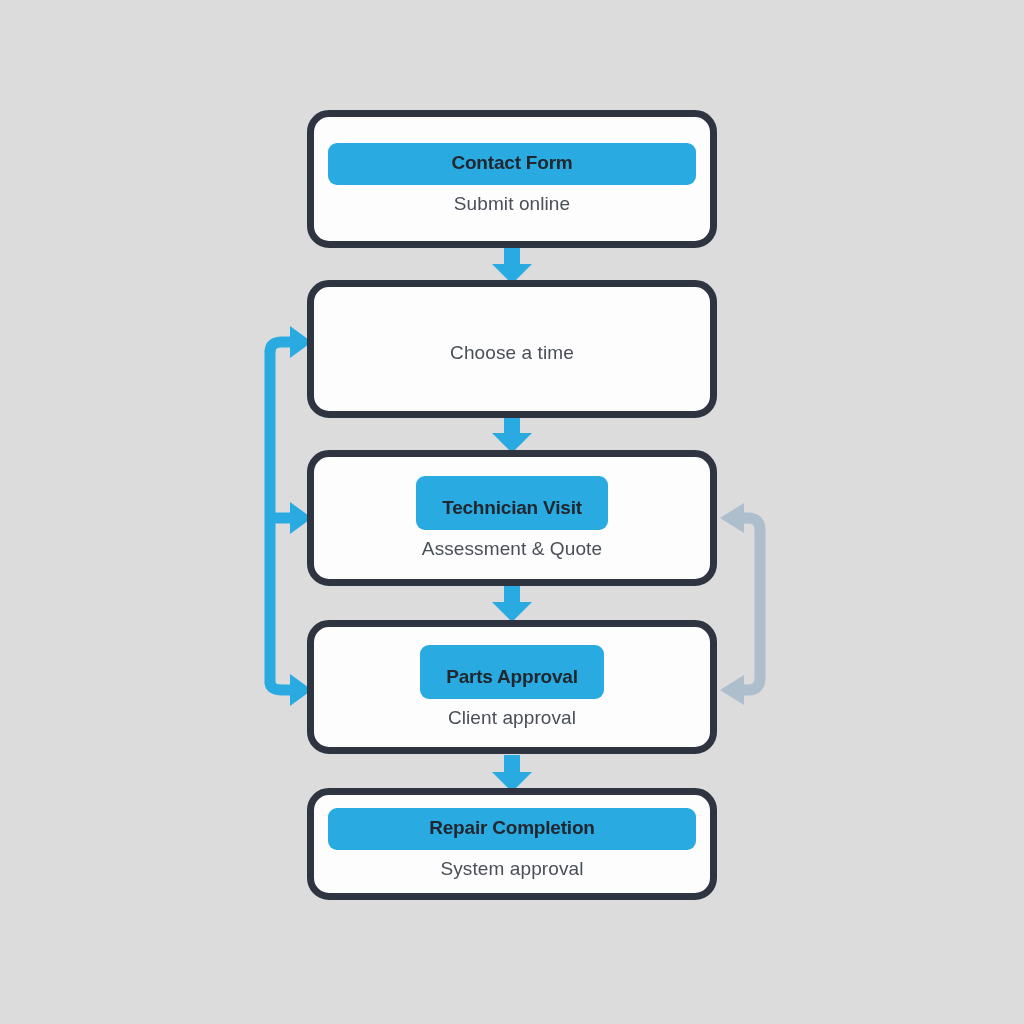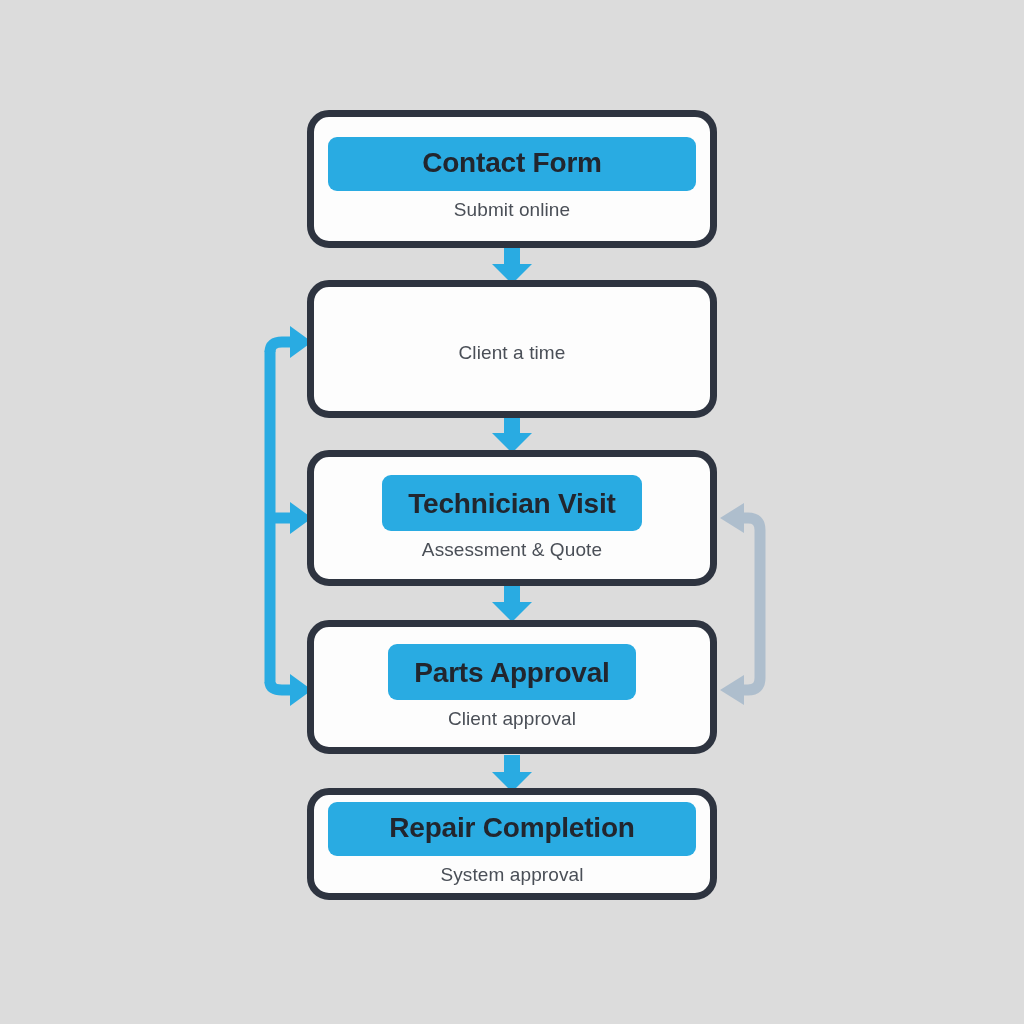--- a/index.html
+++ b/index.html
@@ -43,33 +43,33 @@
     align-items: center;
     justify-content: center;
   }
   .node-n1 { top: 110px; height: 138px; }
   .node-n2 { top: 280px; height: 138px; }
   .node-n3 { top: 450px; height: 136px; }
   .node-n4 { top: 620px; height: 134px; }
   .node-n5 { top: 788px; height: 112px; }
 
   .node-title {
-    font-size: 28px;
+    font-size: 19px;
     font-weight: bold;
     color: #22262e;
     letter-spacing: -0.2px;
     text-align: center;
     line-height: 1.18;
     box-sizing: border-box;
   }
   
   .node-title.pill {
     background: #29abe2;
     border-radius: 9px;
-    padding: 12px 26px 11px 26px;
+    padding: 21px 26px 11px 26px;
   }
   .node-title.pill-wide {
     background: #29abe2;
     border-radius: 9px;
     padding: 9px 26px 11px 26px;
     width: 368px;
   }
   .node-title.plain {
     background: transparent;
     padding: 2px 10px 2px 10px;
@@ -138,21 +138,21 @@
       <polygon points="720,690 744,675 744,705" fill="#aebecd"></polygon>
     </g>
   </svg>
 
   <div class="node node-n1">
     <div class="node-title pill-wide">Contact Form</div>
     <div class="node-subtitle">Submit online</div>
   </div>
 
   <div class="node node-n2">
-    <div class="node-subtitle">Client a time</div>
+    <div class="node-subtitle">Choose a time</div>
   </div>
 
   <div class="node node-n3">
     <div class="node-title pill">Technician Visit</div>
     <div class="node-subtitle">Assessment &amp; Quote</div>
   </div>
 
   <div class="node node-n4">
     <div class="node-title pill">Parts Approval</div>
     <div class="node-subtitle">Client approval</div>

